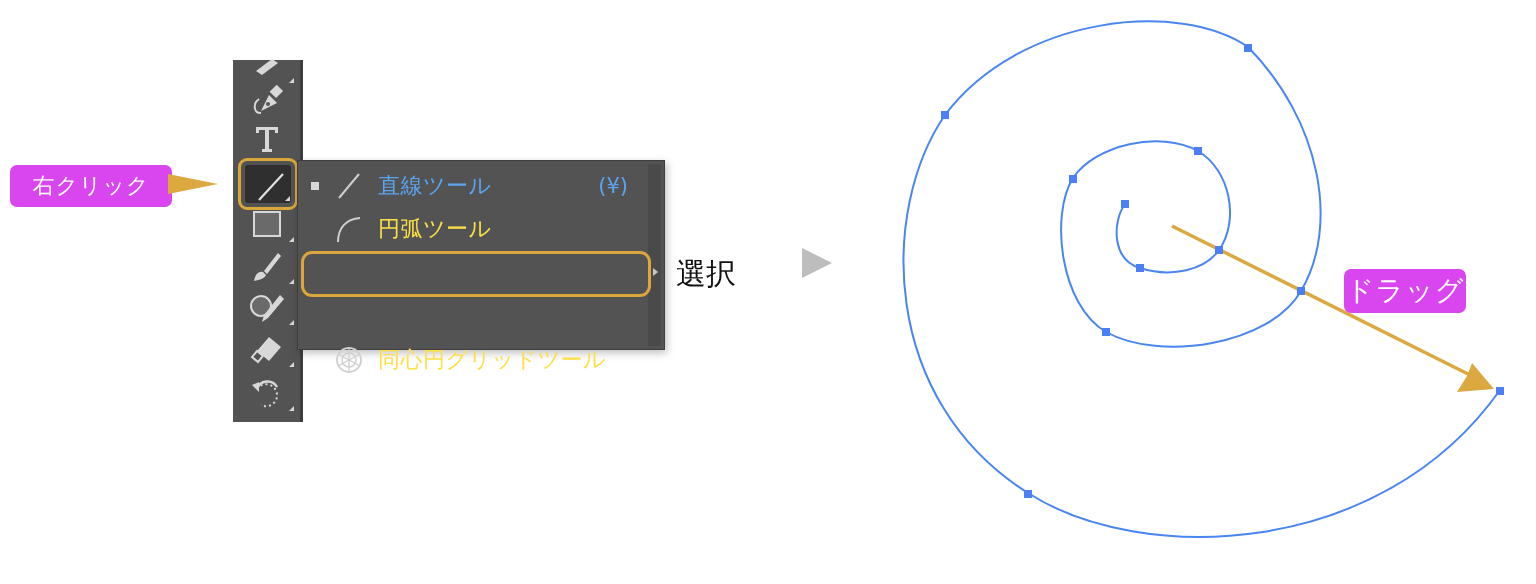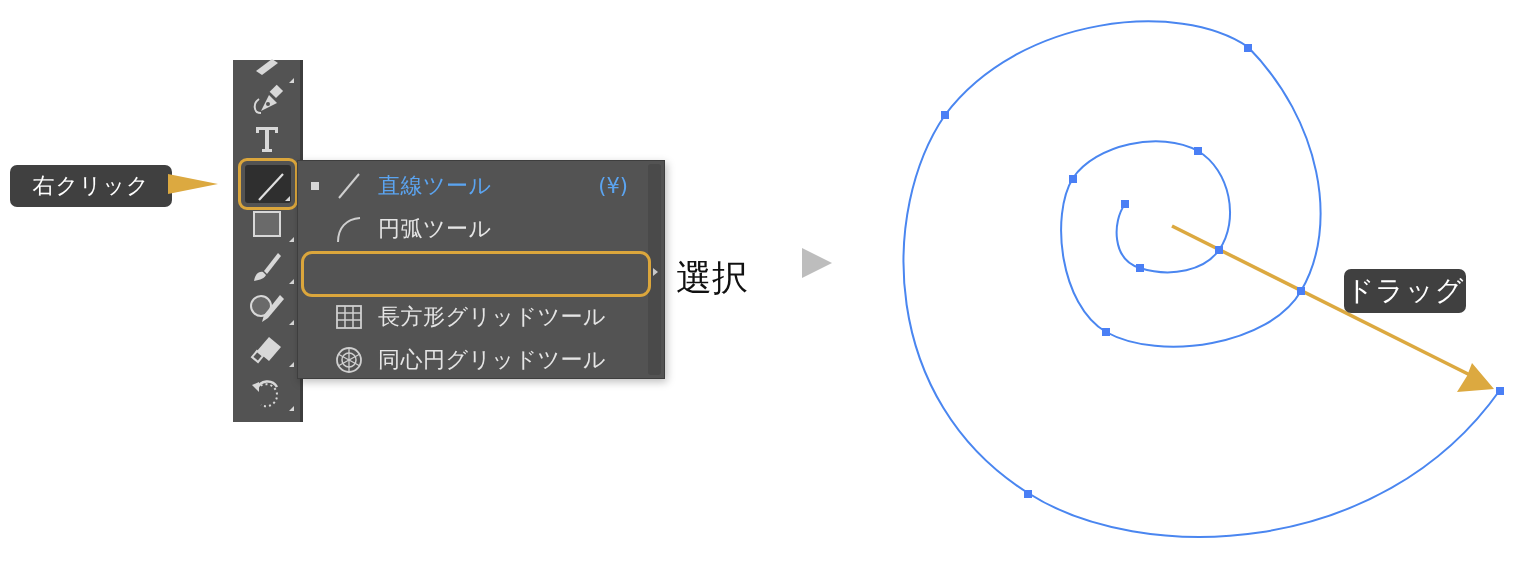--- a/index.html
+++ b/index.html
@@ -13,41 +13,41 @@
   .tool { position:absolute; left:0; width:67px; height:40px; display:flex; align-items:center; justify-content:center; }
   .tool svg { display:block; }
   .tool .corner { position:absolute; right:6px; bottom:3px; width:0; height:0;
                   border-left:5px solid transparent; border-bottom:5px solid #d8d8d8; }
 
   .line-tool-box { left:238px; top:158px; width:60px; height:52px; box-sizing:border-box;
                    border:3px solid #dba63c; border-radius:9px; background:#535353; }
   .line-tool-inner { position:absolute; left:4px; top:4px; right:4px; bottom:4px; background:#2f2f2f; border-radius:3px; }
 
   
-  .menu { left:297px; top:160px; width:368px; height:219px; background:#535353;
+  .menu { left:297px; top:160px; width:368px; height:190px; background:#535353;
           border:1px solid #3e3e3e; box-sizing:border-box; box-shadow:2px 3px 8px rgba(0,0,0,0.25); }
   .menu-scroll { position:absolute; right:3px; top:3px; width:13px; bottom:3px; background:#4a4a4a; border-radius:3px; }
   .menu-item { position:absolute; left:0; width:350px; height:43px; display:flex; align-items:center; }
   .menu-item .bullet { position:absolute; left:13px; width:8px; height:8px; background:#d7d7d7; }
   .menu-item .mi-icon { position:absolute; left:36px; width:30px; height:30px; display:flex; align-items:center; justify-content:center; }
-  .menu-item .mi-label { position:absolute; left:80px; font-size:22px; color:#e5e5e5; white-space:nowrap; letter-spacing:0.5px; }
+  .menu-item .mi-label { position:absolute; left:80px; font-size:22px; color:#fde047; white-space:nowrap; letter-spacing:0.5px; }
   .menu-item .mi-shortcut { position:absolute; right:20px; font-size:21px; color:#5ba4f0; }
   .menu-item.active .mi-label { color:#5ba4f0; }
 
   .spiral-highlight { left:301px; top:251px; width:350px; height:46px; box-sizing:border-box;
                       border:3px solid #dba63c; border-radius:11px; }
   .submenu-arrow { left:653px; top:268px; width:0; height:0; border-top:4px solid transparent; border-bottom:4px solid transparent; border-left:5px solid #c8c8c8; }
 
   
-  .callout { background:#404040; color:#ffffff; border-radius:7px; display:flex; align-items:center; justify-content:center; font-size:22px; letter-spacing:1px; }
+  .callout { background:#d946ef; color:#ffffff; border-radius:7px; display:flex; align-items:center; justify-content:center; font-size:22px; letter-spacing:1px; }
   .callout-right { left:10px; top:165px; width:162px; height:42px; }
   .callout-right-tail { left:168px; top:174px; width:0; height:0; border-top:10px solid transparent; border-bottom:10px solid transparent; border-left:50px solid #dca940; }
   .callout-drag { left:1344px; top:269px; width:122px; height:44px; font-size:28px;text-align:center; }
 
-  .select-label { left:676px; top:254px; font-size:36px; color:#111111; }
+  .select-label { left:676px; top:254px; font-size:30px; color:#111111; }
   .next-triangle { left:802px; top:248px; width:0; height:0; border-top:15px solid transparent; border-bottom:15px solid transparent; border-left:30px solid #bdbdbd; }
 
   .canvas-svg { left:880px; top:0px; }
 </style>
 </head>
 <body>
 
 <div class="abs callout callout-right">
   <span>右クリック</span>
 </div>
@@ -144,32 +144,20 @@
   <div class="menu-item" style="top:46px;">
     <span class="mi-icon">
       <svg width="30" height="30" viewBox="0 0 30 30">
           <path d="M4 28 C4 14 12 5 26 4" stroke="#cfcfcf" stroke-width="2" fill="none"></path>
         </svg>
     </span>
     <span class="mi-label">円弧ツール</span>
   </div>
 
 
-  <div class="menu-item" style="top:134px;">
-    <span class="mi-icon">
-      <svg width="30" height="30" viewBox="0 0 30 30">
-        <rect x="3" y="4" width="24" height="22" stroke="#cfcfcf" stroke-width="1.8" fill="none"></rect>
-        <line x1="11" y1="4" x2="11" y2="26" stroke="#cfcfcf" stroke-width="1.5"></line>
-        <line x1="19" y1="4" x2="19" y2="26" stroke="#cfcfcf" stroke-width="1.5"></line>
-        <line x1="3" y1="11" x2="27" y2="11" stroke="#cfcfcf" stroke-width="1.5"></line>
-        <line x1="3" y1="18" x2="27" y2="18" stroke="#cfcfcf" stroke-width="1.5"></line>
-      </svg>
-    </span>
-    <span class="mi-label">長方形グリッドツール</span>
-  </div>
 
   <div class="menu-item" style="top:177px;text-align:right;">
     <span class="mi-icon">
       <svg width="30" height="30" viewBox="0 0 30 30">
         <circle cx="15" cy="15" r="12" stroke="#cfcfcf" stroke-width="1.8" fill="none"></circle>
         <circle cx="15" cy="15" r="7" stroke="#cfcfcf" stroke-width="1.5" fill="none"></circle>
         <line x1="15" y1="3" x2="15" y2="27" stroke="#cfcfcf" stroke-width="1.3"></line>
         <line x1="4" y1="9" x2="26" y2="21" stroke="#cfcfcf" stroke-width="1.3"></line>
         <line x1="4" y1="21" x2="26" y2="9" stroke="#cfcfcf" stroke-width="1.3"></line>
       </svg>

